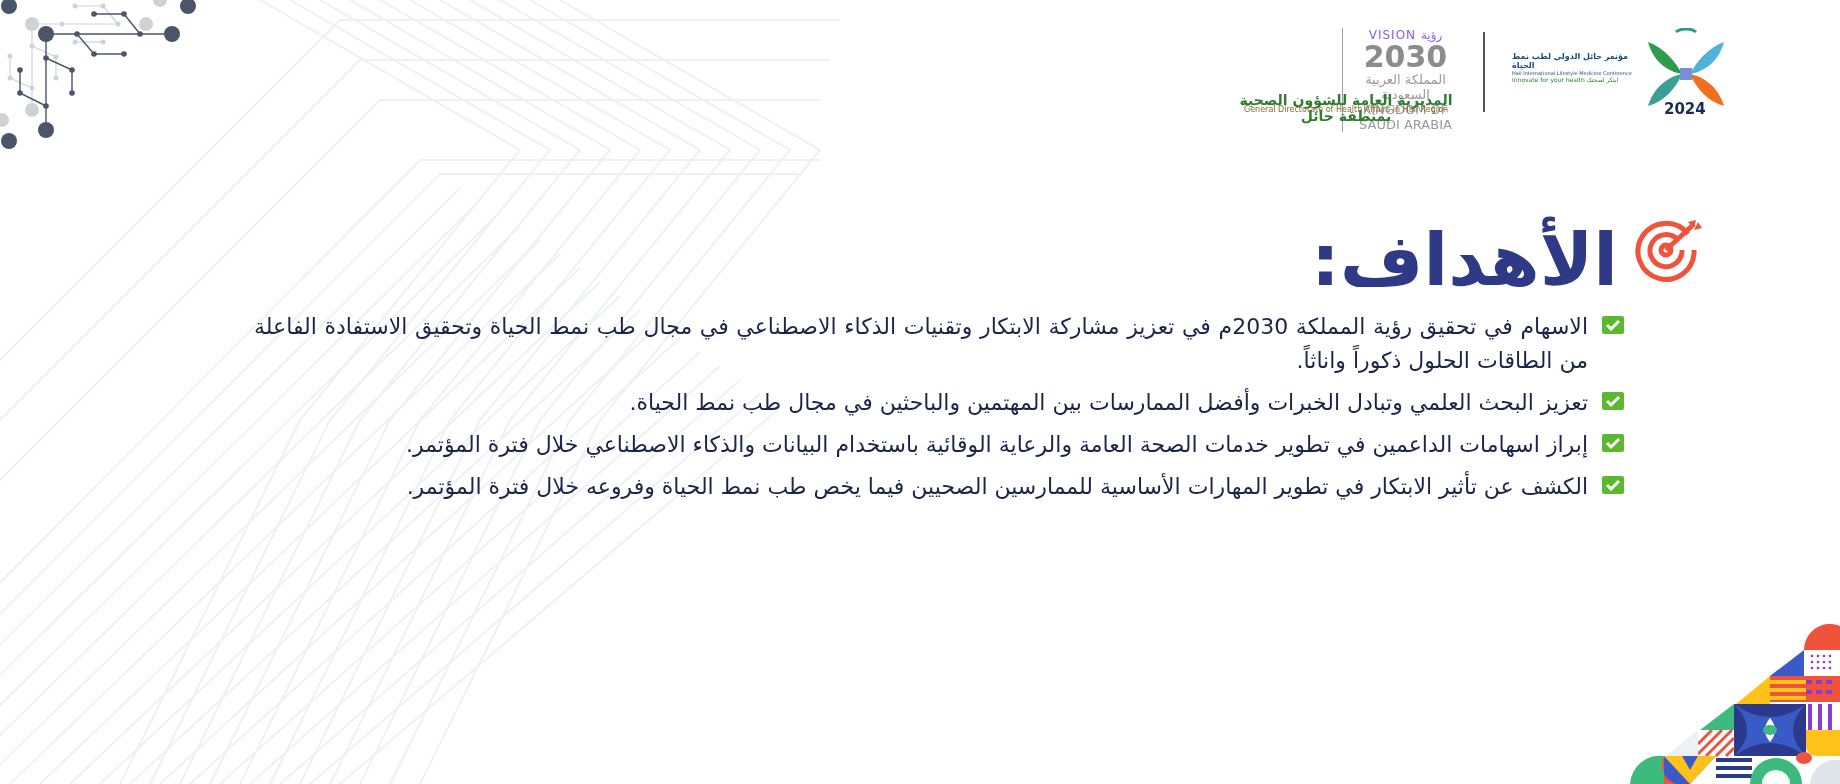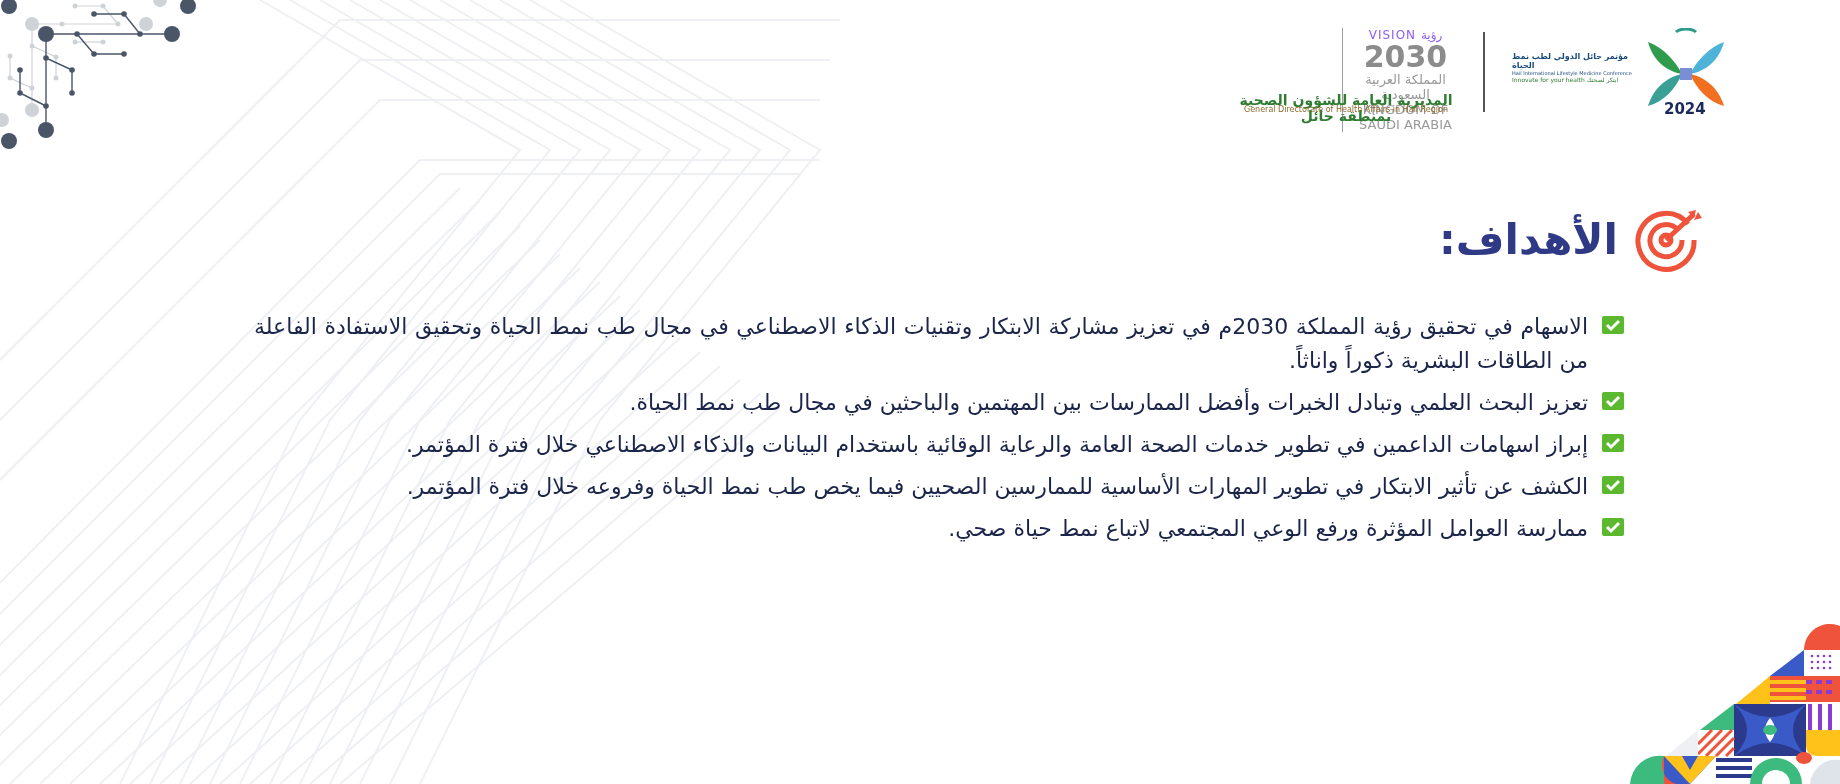--- a/index.html
+++ b/index.html
@@ -31,21 +31,21 @@
     .conf-text { position: absolute; left: 0; top: 24px; width: 120px; direction: rtl; text-align: left; }
     .conf-ar { font-size: 8px; color: #1a4a7a; font-weight: bold; }
     .conf-en { font-size: 5px; color: #1a4a7a; }
     .conf-slogan { font-size: 6px; color: #2e7d32; }
     .conf-mark { position: absolute; left: 128px; top: 0; width: 92px; height: 90px; }
     .conf-year { position: absolute; left: 152px; top: 72px; font-size: 15px; font-weight: bold; color: #1a2a5a; }
 
     
     .title-row { position: absolute; top: 200px; right: 132px; z-index: 2; display: flex; align-items: center; direction: rtl; gap: 10px; }
     .target-icon { width: 80px; height: 68px; }
-    .page-title { font-size: 42px; font-weight: bold; color: #2f3a86; direction: rtl; line-height: 80px; }
+    .page-title { font-size: 72px; font-weight: bold; color: #2f3a86; direction: rtl; line-height: 80px; margin-top: 20px; }
 
     
     .objectives { position: absolute; top: 310px; right: 216px; width: 1370px; z-index: 2; direction: rtl; list-style: none; }
     .objective { display: flex; align-items: flex-start; direction: rtl; margin-bottom: 8px; }
     .check-icon { flex: 0 0 22px; width: 22px; height: 18px; margin-top: 6px; margin-left: 14px; }
     .objective-text { font-size: 22px; line-height: 34px; color: #1b2449; text-align: justify; direction: rtl; flex: 1; }
   </style>
 </head>
 <body>
 
@@ -185,21 +185,21 @@
   </svg>
   <div class="page-title">الأهداف:</div>
 </div>
 
 <ul class="objectives">
   <li class="objective">
     <svg class="check-icon" viewBox="0 0 22 18">
         <rect width="22" height="18" rx="2" fill="#5cb82e"></rect>
         <path d="M5 9 L9 13 L17 5" stroke="#fff" stroke-width="3" fill="none"></path>
       </svg>
-    <span class="objective-text">الاسهام في تحقيق رؤية المملكة 2030م في تعزيز مشاركة الابتكار وتقنيات الذكاء الاصطناعي في مجال طب نمط الحياة وتحقيق الاستفادة الفاعلة من الطاقات البشرية ذكوراً واناثاً.</span>
+    <span class="objective-text">الاسهام في تحقيق رؤية المملكة 2030م في تعزيز مشاركة الابتكار وتقنيات الذكاء الاصطناعي في مجال طب نمط الحياة وتحقيق الاستفادة الفاعلة من الطاقات الحلول ذكوراً واناثاً.</span>
   </li>
   <li class="objective">
     <svg class="check-icon" viewBox="0 0 22 18">
         <rect width="22" height="18" rx="2" fill="#5cb82e"></rect>
         <path d="M5 9 L9 13 L17 5" stroke="#fff" stroke-width="3" fill="none"></path>
       </svg>
     <span class="objective-text">تعزيز البحث العلمي وتبادل الخبرات وأفضل الممارسات بين المهتمين والباحثين في مجال طب نمط الحياة.</span>
   </li>
   <li class="objective">
     <svg class="check-icon" viewBox="0 0 22 18">
@@ -207,27 +207,20 @@
         <path d="M5 9 L9 13 L17 5" stroke="#fff" stroke-width="3" fill="none"></path>
       </svg>
     <span class="objective-text">إبراز اسهامات الداعمين في تطوير خدمات الصحة العامة والرعاية الوقائية باستخدام البيانات والذكاء الاصطناعي خلال فترة المؤتمر.</span>
   </li>
   <li class="objective">
     <svg class="check-icon" viewBox="0 0 22 18">
         <rect width="22" height="18" rx="2" fill="#5cb82e"></rect>
         <path d="M5 9 L9 13 L17 5" stroke="#fff" stroke-width="3" fill="none"></path>
       </svg>
     <span class="objective-text">الكشف عن تأثير الابتكار في تطوير المهارات الأساسية للممارسين الصحيين فيما يخص طب نمط الحياة وفروعه خلال فترة المؤتمر.</span>
-  </li>
-  <li class="objective">
-    <svg class="check-icon" viewBox="0 0 22 18">
-        <rect width="22" height="18" rx="2" fill="#5cb82e"></rect>
-        <path d="M5 9 L9 13 L17 5" stroke="#fff" stroke-width="3" fill="none"></path>
-      </svg>
-    <span class="objective-text">ممارسة العوامل المؤثرة ورفع الوعي المجتمعي لاتباع نمط حياة صحي.</span>
   </li>
 </ul>
 
 <svg class="geo-decor" viewBox="0 0 220 164">
   <path d="M184 30 A26 26 0 0 1 220 6 L220 30 Z" fill="#f0533c"></path>
   <rect x="184" y="30" width="36" height="24" fill="#ffffff"></rect>
   <g fill="#8a3bd1">
     <circle cx="192" cy="36" r="1.3"></circle>
       <circle cx="198" cy="36" r="1.3"></circle>
       <circle cx="204" cy="36" r="1.3"></circle>

